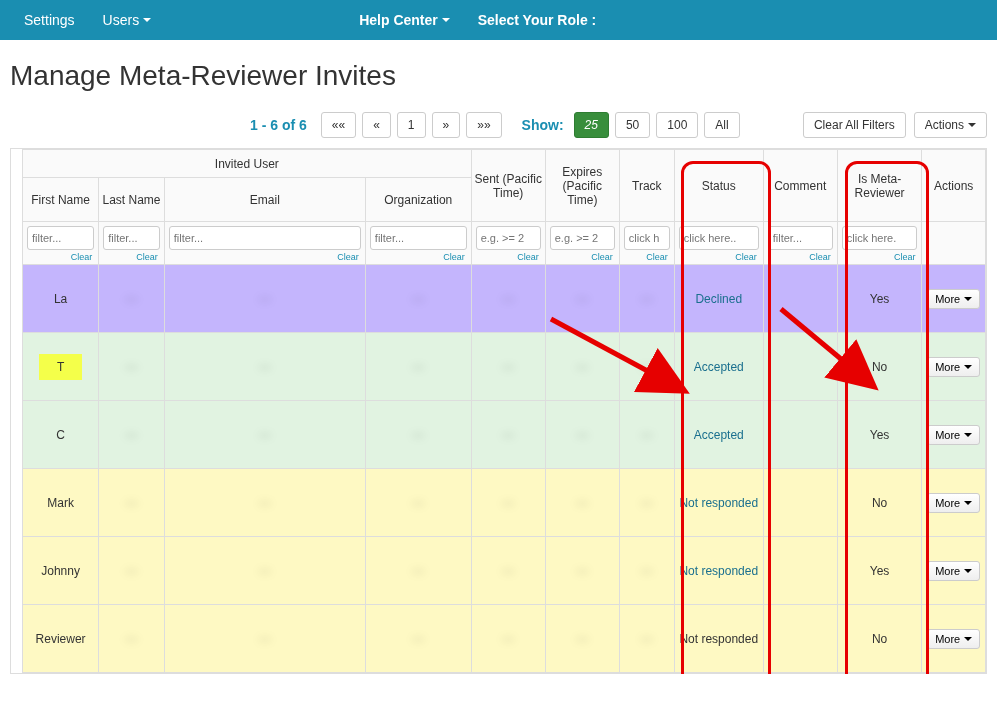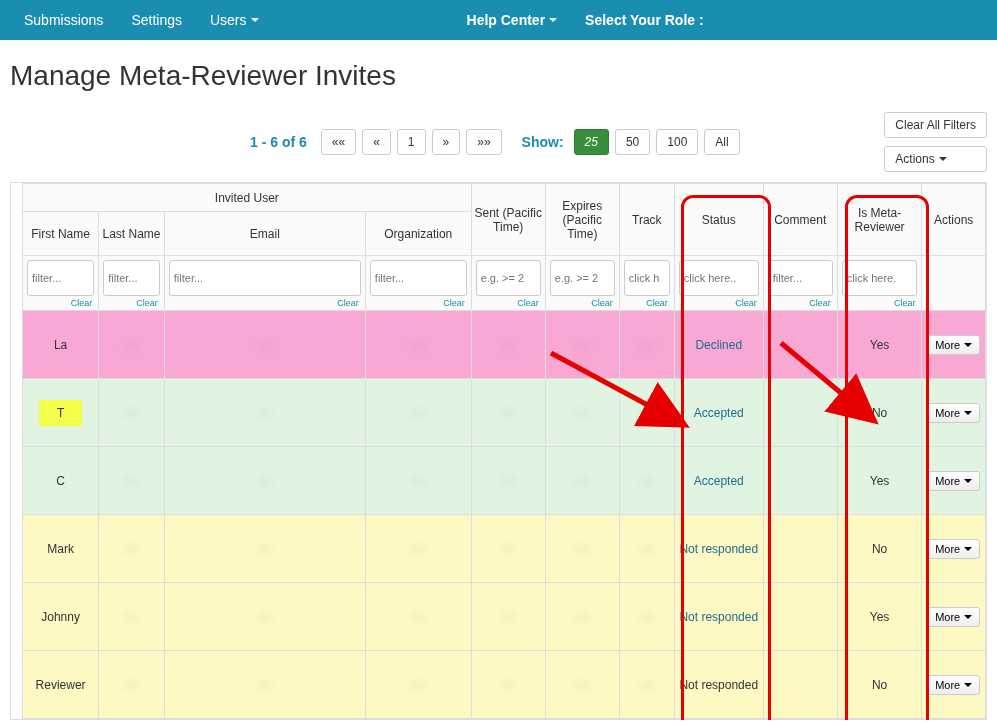--- a/index.html
+++ b/index.html
@@ -8,51 +8,50 @@
 .topnav .nav-item { padding: 0 14px; height: 40px; display: flex; align-items: center; cursor: pointer; font-size: 14px; }
 .topnav .nav-item .caret { margin-left: 4px; }
 .topnav .spacer { width: 180px; }
 .topnav .bold { font-weight: bold; }
 .page-title { font-size: 28px; font-weight: 500; padding: 20px 10px 10px 10px; color: #333; }
 .toolbar { display: flex; align-items: center; padding: 10px; gap: 6px; }
 .toolbar .pager-label { color: #1a8eb1; font-weight: bold; margin-left: 240px; margin-right: 8px; }
 .btn { border: 1px solid #ccc; background: #fff; border-radius: 3px; padding: 5px 10px; font-size: 12px; cursor: pointer; color: #333; display: inline-flex; align-items: center; }
 .btn.active { background: #388e3c; border-color: #2e7d32; color: #fff; font-style: italic; }
 .show-label { color: #1a8eb1; font-weight: bold; margin-left: 14px; margin-right: 4px; }
-.toolbar-right { margin-left: auto; display: flex; gap: 8px; flex-direction: column; }
+.toolbar-right { margin-left: auto; display: flex; gap: 8px; }
 .caret { width: 0; height: 0; border-left: 4px solid transparent; border-right: 4px solid transparent; border-top: 4px solid currentColor; display: inline-block; }
 
 .table-wrap { border: 1px solid #ddd; margin: 0 10px; position: relative; padding-left: 11px; }
 table { width: 100%; border-collapse: collapse; table-layout: fixed; }
 th, td { border: 1px solid #ddd; font-size: 12px; text-align: center; vertical-align: middle; padding: 4px 2px; }
 th { background: #fafafa; font-weight: normal; color: #333; }
 th.grouphead { height: 28px; }
 th.colhead { height: 44px; }
 th.filterhead { padding: 4px 4px 2px 4px; }
-.filter-input { width: 100%; border: 1px solid #ccc; border-radius: 3px; padding: 4px 4px; font-size: 11px; height: 36px; }
+.filter-input { width: 100%; border: 1px solid #ccc; border-radius: 3px; padding: 4px 4px; font-size: 11px; height: 24px; }
 .clear-link { color: #1a8eb1; font-size: 9px; display: block; text-align: right; margin-top: 2px; padding-right: 2px; }
 tbody tr { height: 68px; }
-.row-declined { background: #f9a8d4; }
+.row-declined { background: #c4b5fd; }
 .row-accepted { background: #e1f3e1; }
 .row-normal { background: #fef9c3; }
 .hl { background: #f4ff4a; display: inline-block; padding: 6px 18px; }
 .blurred { color: transparent; text-shadow: 0 0 8px rgba(0,0,0,0.4); user-select: none; }
 .status-link { color: #1a6f8e; }
 .more-btn { border: 1px solid #ccc; background: linear-gradient(#fff,#eee); border-radius: 3px; padding: 3px 7px; font-size: 11px; cursor: pointer; display: inline-flex; align-items: center; gap: 4px; }
 
 
 .annot { position: absolute; pointer-events: none; }
 .redbox { border: 3px solid #e60000; border-radius: 12px; }
 svg.arrow { position: absolute; overflow: visible; }
 </style>
 </head>
 <body>
 
 <div class="topnav">
-  <div class="nav-item">Submissions</div>
   <div class="nav-item">Settings</div>
   <div class="nav-item">
       <span>Users</span>
       <span class="caret"></span>
     </div>
   <div class="spacer"></div>
   <div class="nav-item bold">
       <span>Help Center</span>
       <span class="caret"></span>
     </div>

